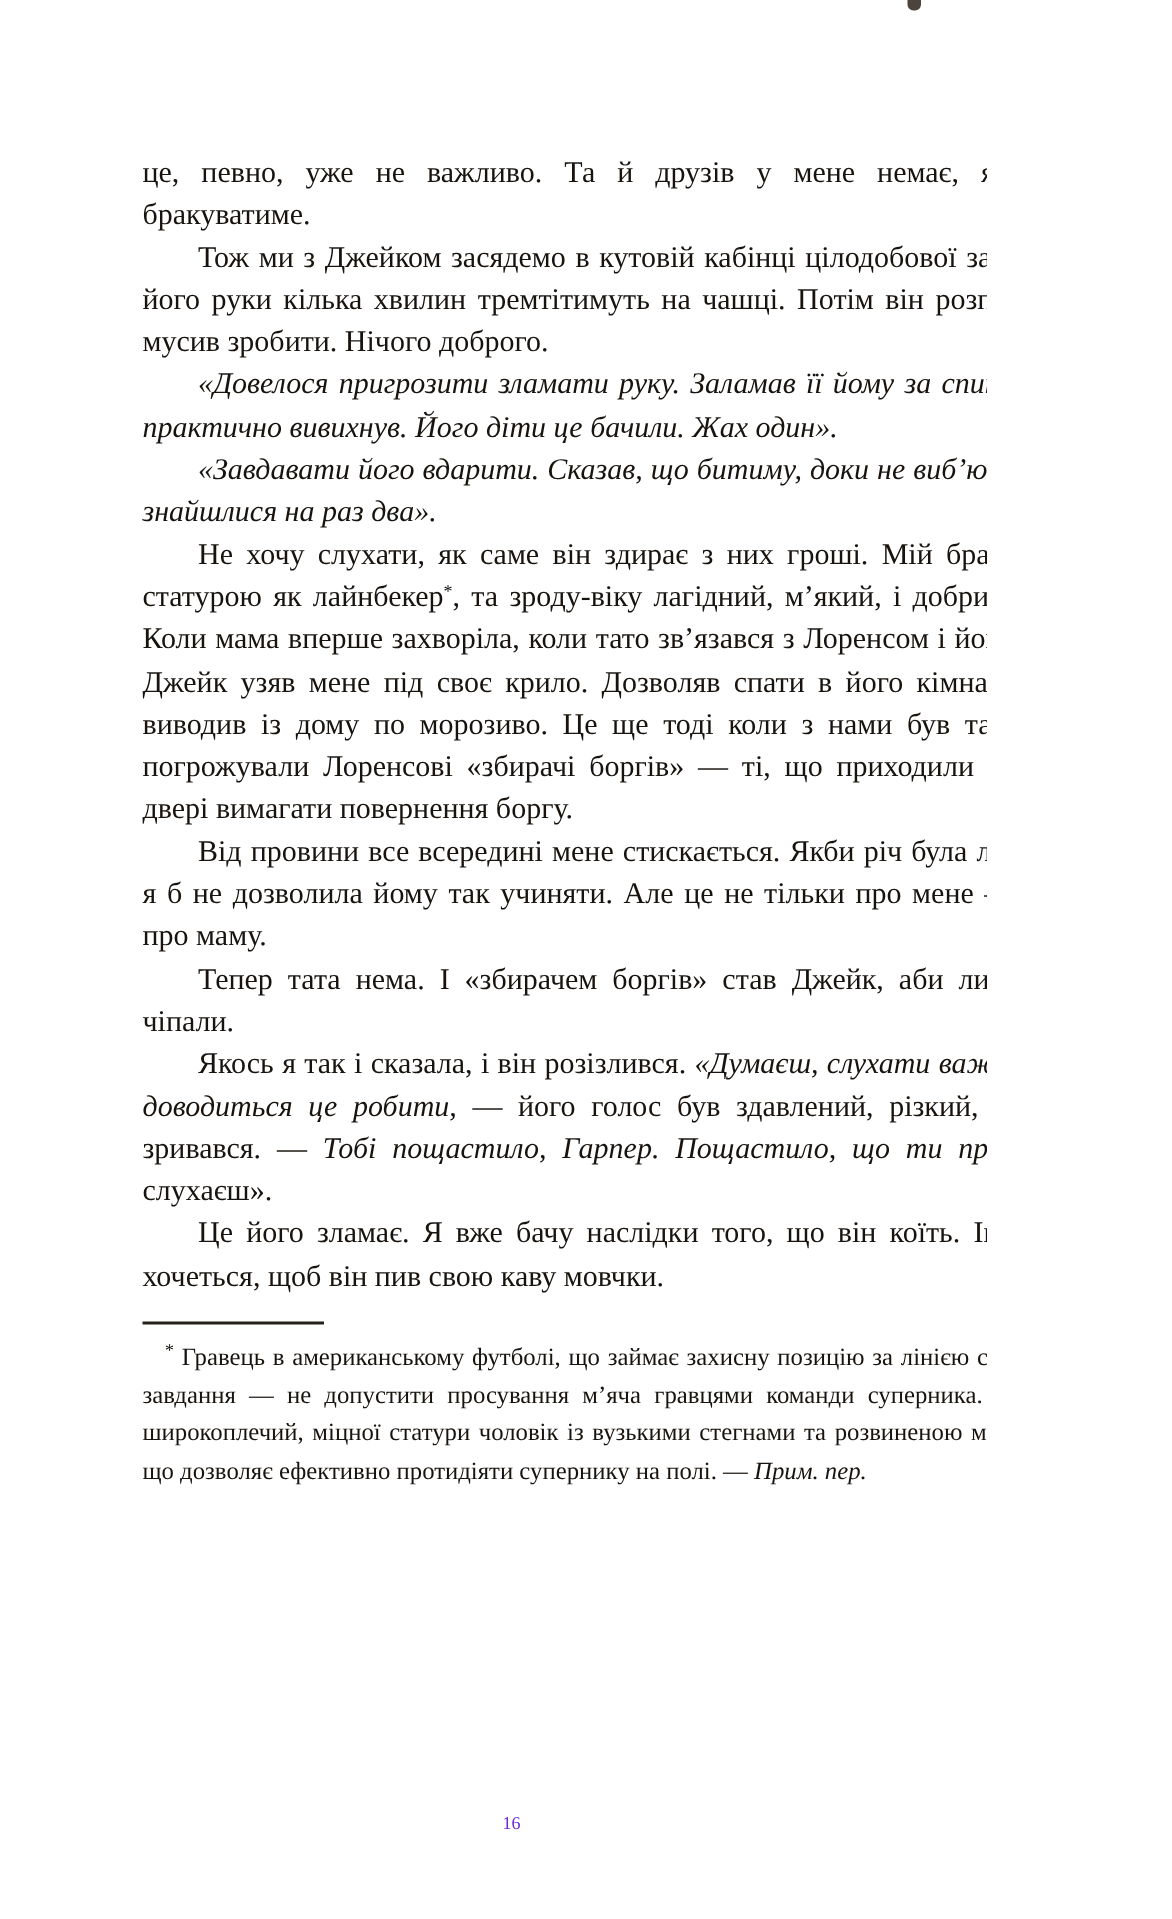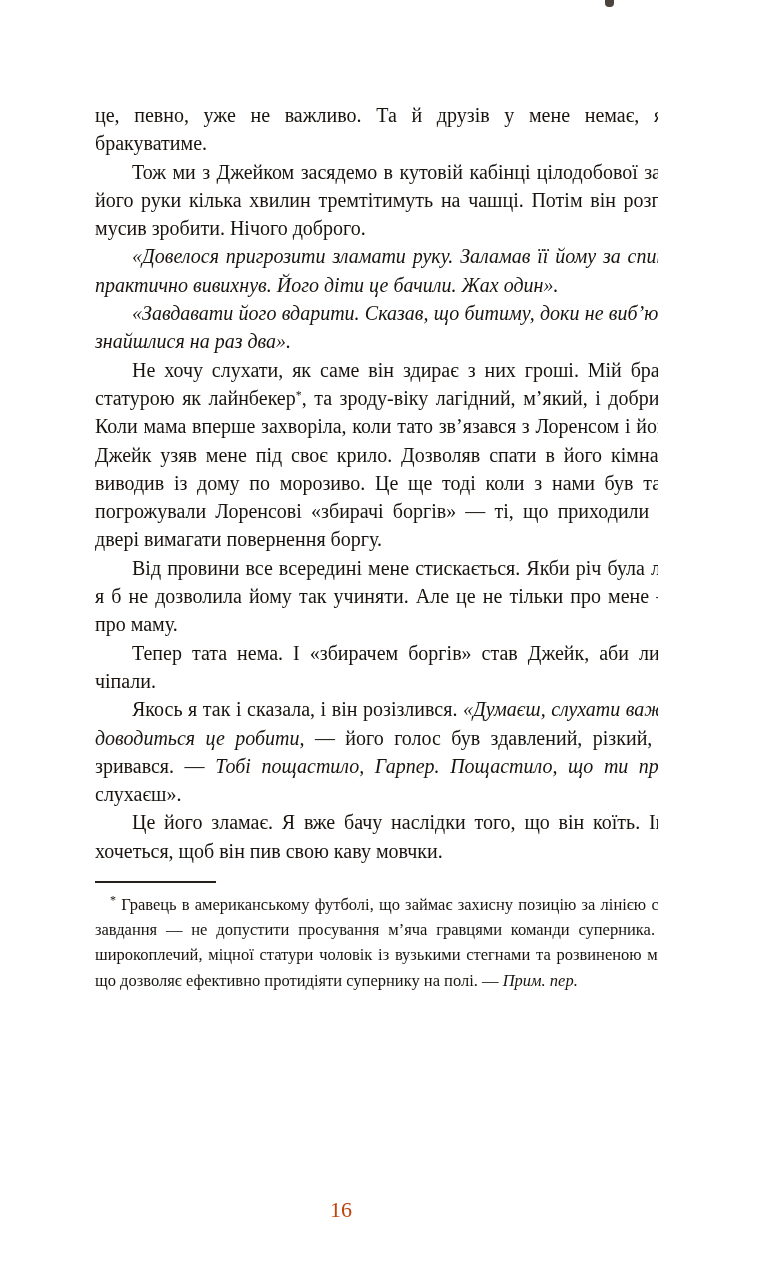--- a/index.html
+++ b/index.html
@@ -44,22 +44,22 @@
     text-align: justify;
     text-indent: 15px;
     font-family: Liberation Serif, serif;
   }
   .page-number {
     position: absolute;
     left: 0;
     right: 0;
     bottom: 56px;
     text-align: center;
-    font-size: 22px;
-    color: #c2410c;
+    font-size: 12px;
+    color: #6d28d9;
     margin-left: 24px;
   }
   .scan-artifact {
     position: absolute;
     top: 0;
     right: 44px;
     width: 9px;
     height: 7px;
     background: #4a443c;
     border-radius: 0 0 4px 4px;

